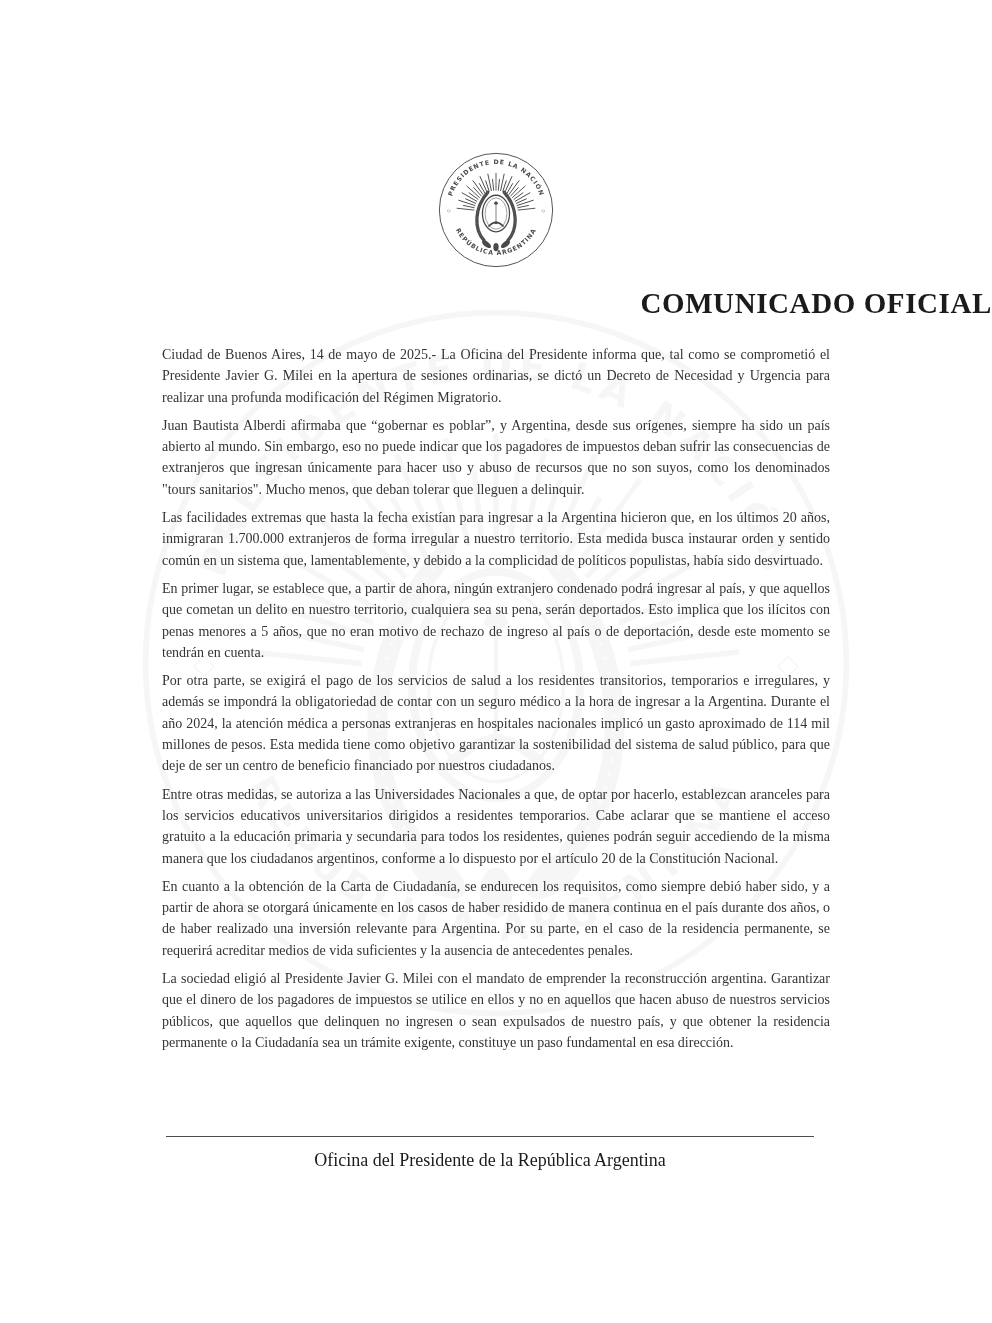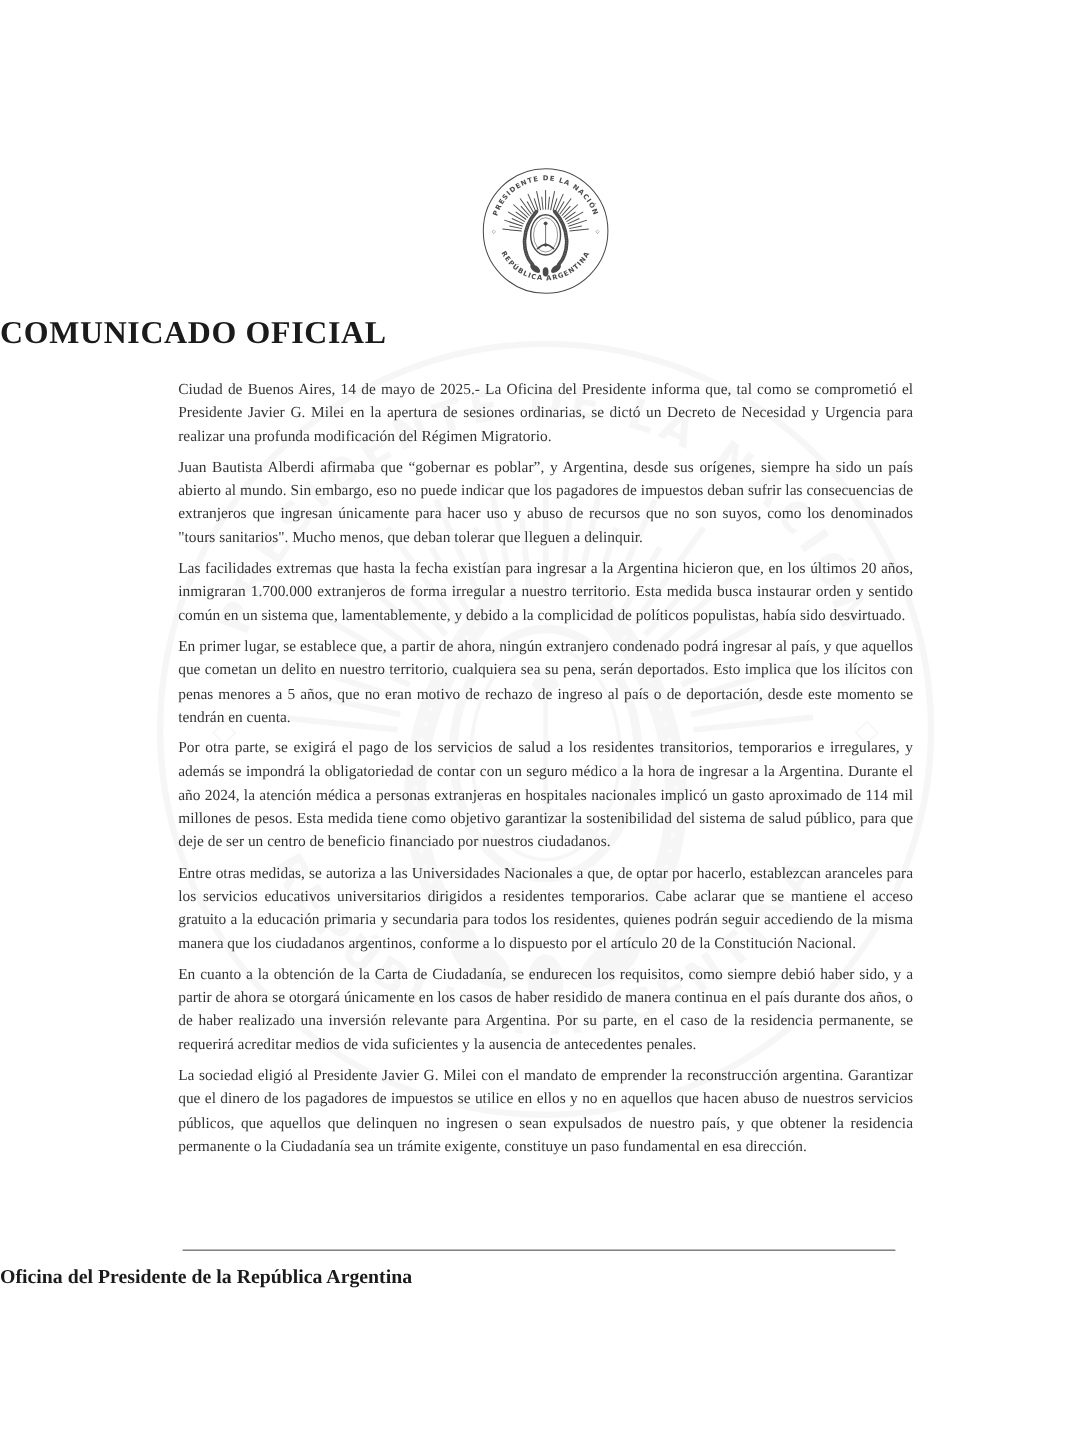--- a/index.html
+++ b/index.html
@@ -41,21 +41,21 @@
   
   .s-ring   { fill: none; stroke: var(--seal); stroke-width: 1.6; }
   .s-stroke { fill: none; stroke: var(--seal); }
   .s-fill   { fill: var(--seal); stroke: none; }
   .s-text   { fill: var(--seal); font: 700 10.5px "DejaVu Sans", sans-serif; letter-spacing: 1.6px; }
   .s-diamond{ fill: var(--seal); font: 400 8px "DejaVu Sans", sans-serif; }
   .s-leaftex{ fill: none; stroke: #ffffff; stroke-width: 1; stroke-dasharray: 1 3; opacity: .55; }
 
   .title {
     margin: 18px 0 0;
-    text-align: left;
+    text-align: right;
     font-family: "Liberation Serif", "DejaVu Serif", serif;
     font-weight: 700;
     font-size: 29px;
     letter-spacing: 0.6px;
     color: var(--title);
   }
 
   .content {
     width: 668px;
     margin: 24px auto 12px;
@@ -64,21 +64,21 @@
     line-height: 21.3px;
     text-align: justify;
   }
   .content p { margin: 0 0 7px; }
 
   .doc-footer {
     position: absolute;
     top: 1136px;
     left: 0;
     right: 12px;
-    font-weight: bold;
+    text-align: center;
   }
   .rule {
     width: 648px;
     margin: 0 auto;
     border: 0;
     border-top: 1.5px solid var(--rule);
     height: 0;
   }
   .footer-text {
     margin-top: 13px;

